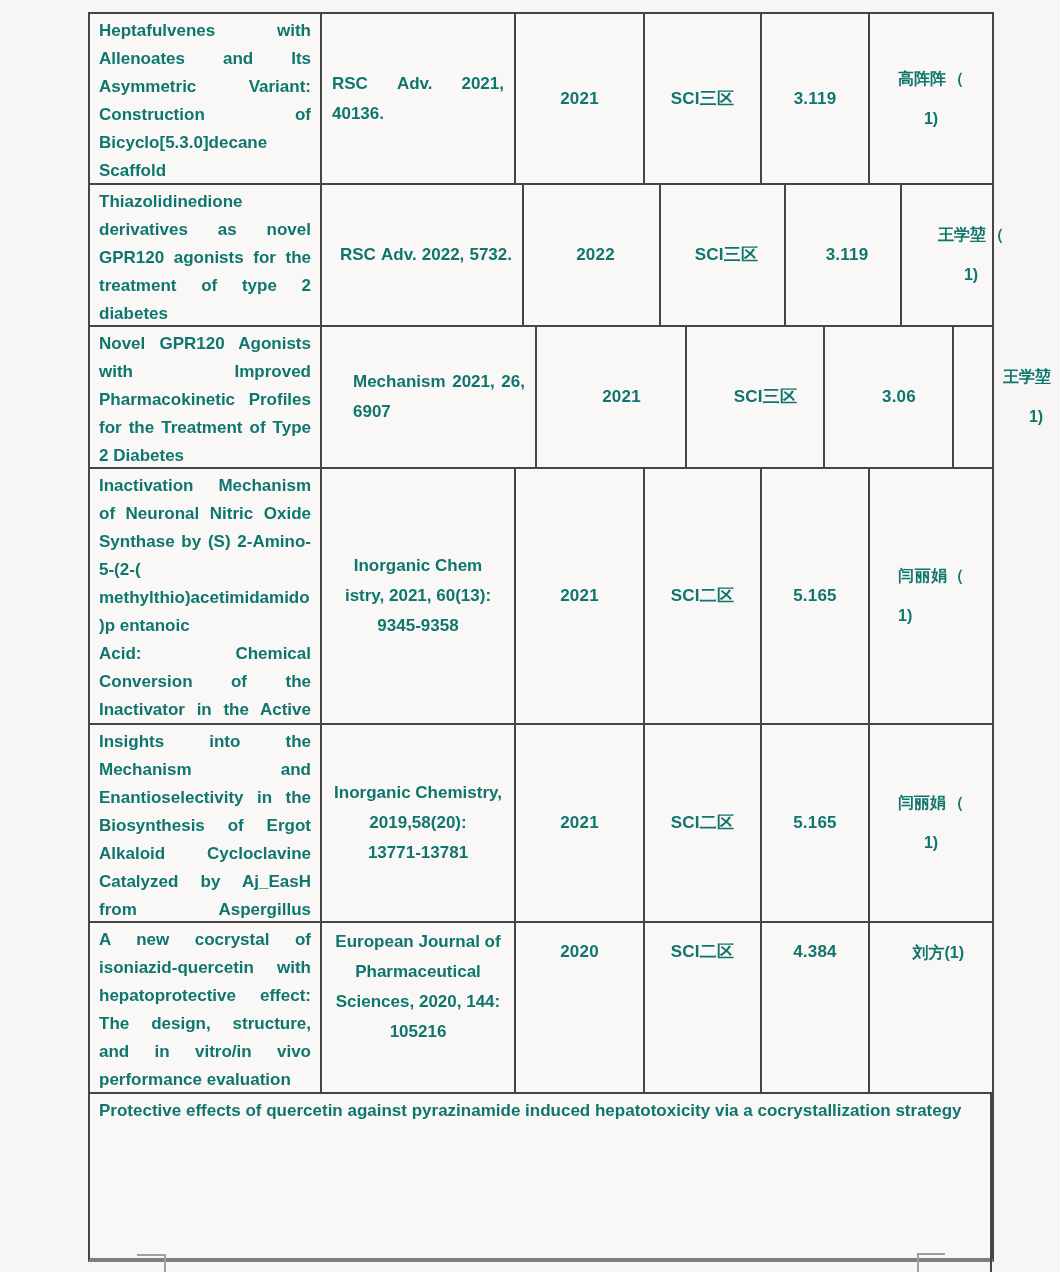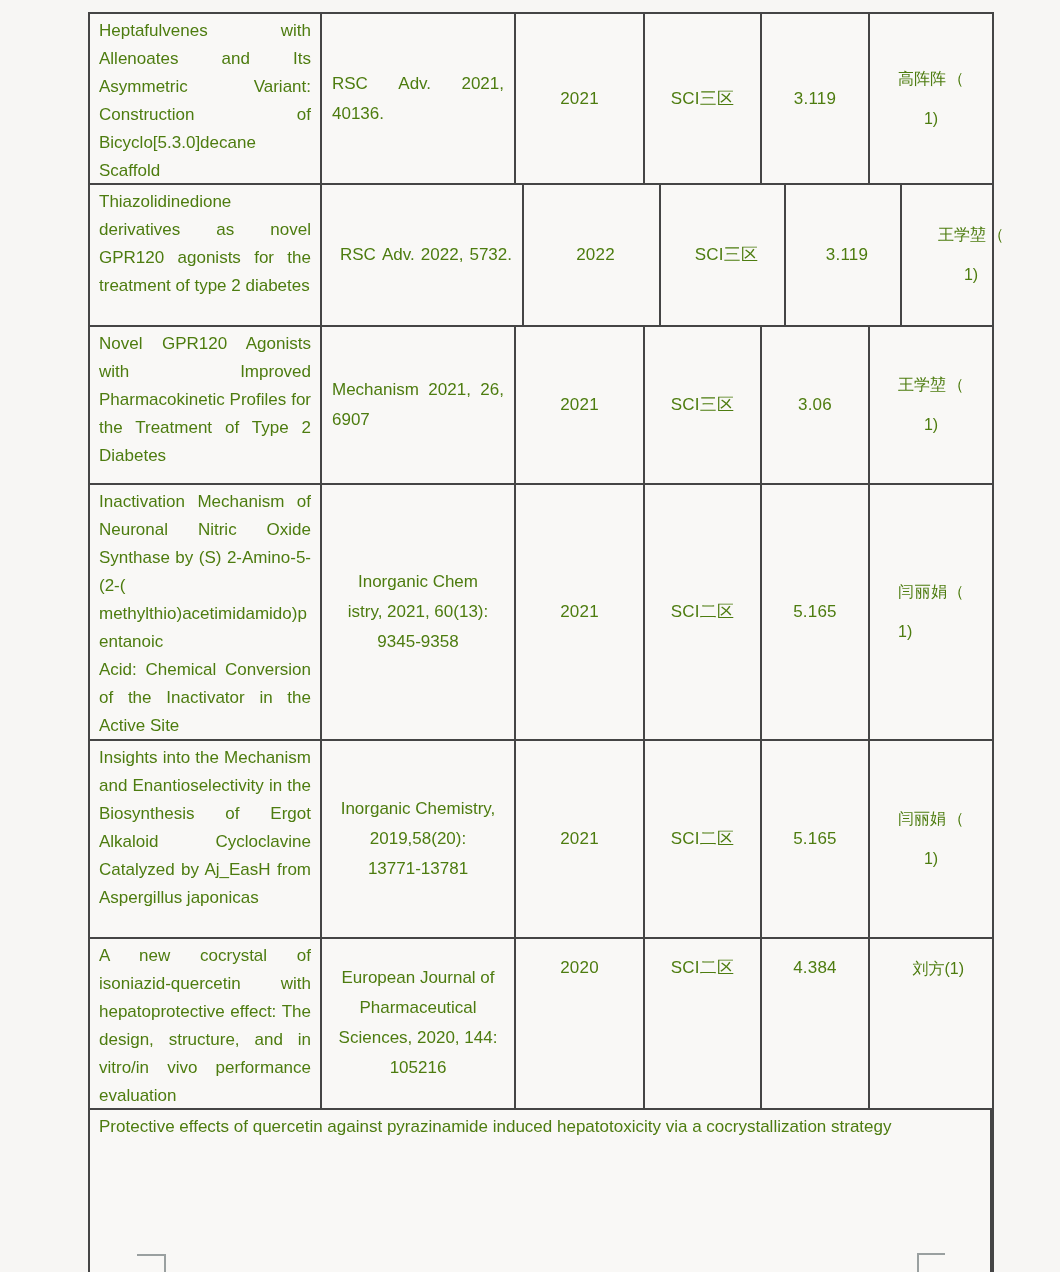--- a/index.html
+++ b/index.html
@@ -6,21 +6,22 @@
   body {
     font-family: "Liberation Sans", "DejaVu Sans", sans-serif;
     background: #eceae8;
   }
   .stage {
     position: relative;
     width: 1060px;
     height: 1272px;
     background: #f7f6f4;
     overflow: hidden;
-    color: #4d7c0f;
+    color: #0f766e;
+    font-weight: bold;
   }
   .pub-table {
     position: absolute;
     left: 88px;
     top: 12px;
     width: 902px;
     box-sizing: content-box;
     border-top: 2px solid #454545;
     border-left: 2px solid #454545;
     border-right: 2px solid #454545;
@@ -28,21 +29,21 @@
     background: #f9f8f6;
   }
   .row {
     display: flex;
     border-bottom: 2px solid #454545;
     box-sizing: border-box;
   }
   .row:last-child { border-bottom: none; flex-direction: column; }
   .row:nth-child(1) { height: 171px; }
   .row:nth-child(2) { height: 142px; gap: 8px; }
-  .row:nth-child(3) { height: 158px; }
+  .row:nth-child(3) { height: 142px; gap: 21px; }
   .row:nth-child(4) { height: 256px; }
   .row:nth-child(5) { height: 198px; }
   .row:nth-child(6) { height: 171px; }
   .row:nth-child(7) { height: 164px; }
 
   .cell {
     box-sizing: border-box;
     border-right: 2px solid #454545;
     overflow: hidden;
     font-size: 17px;
@@ -63,21 +64,21 @@
     line-height: 28px;
     overflow-wrap: break-word;
   }
 
   
   .vcell { display: flex; flex-direction: column; justify-content: center; }
   .row-top .vcell { justify-content: flex-start; padding-top: 10px; }
 
   .c-journal { padding: 0 10px; line-height: 30px; }
   .c-journal.pre { white-space: pre-line; text-align: center; }
-  .row-top .c-journal { padding-top: 24px; }
+  .row-top .c-journal { padding-top: 4px; }
 
   .c-small { text-align: center; line-height: 38px; letter-spacing: 0.2px; }
   .c-name  { padding: 0 28px; line-height: 40px; font-size: 16px; text-align: right; }
 
   
   .jline { display: flex; justify-content: space-between; width: 100%; }
   .last-left  .jline.single-word { justify-content: flex-start; }
   .last-center .jline.single-word { justify-content: center; }
 
   

